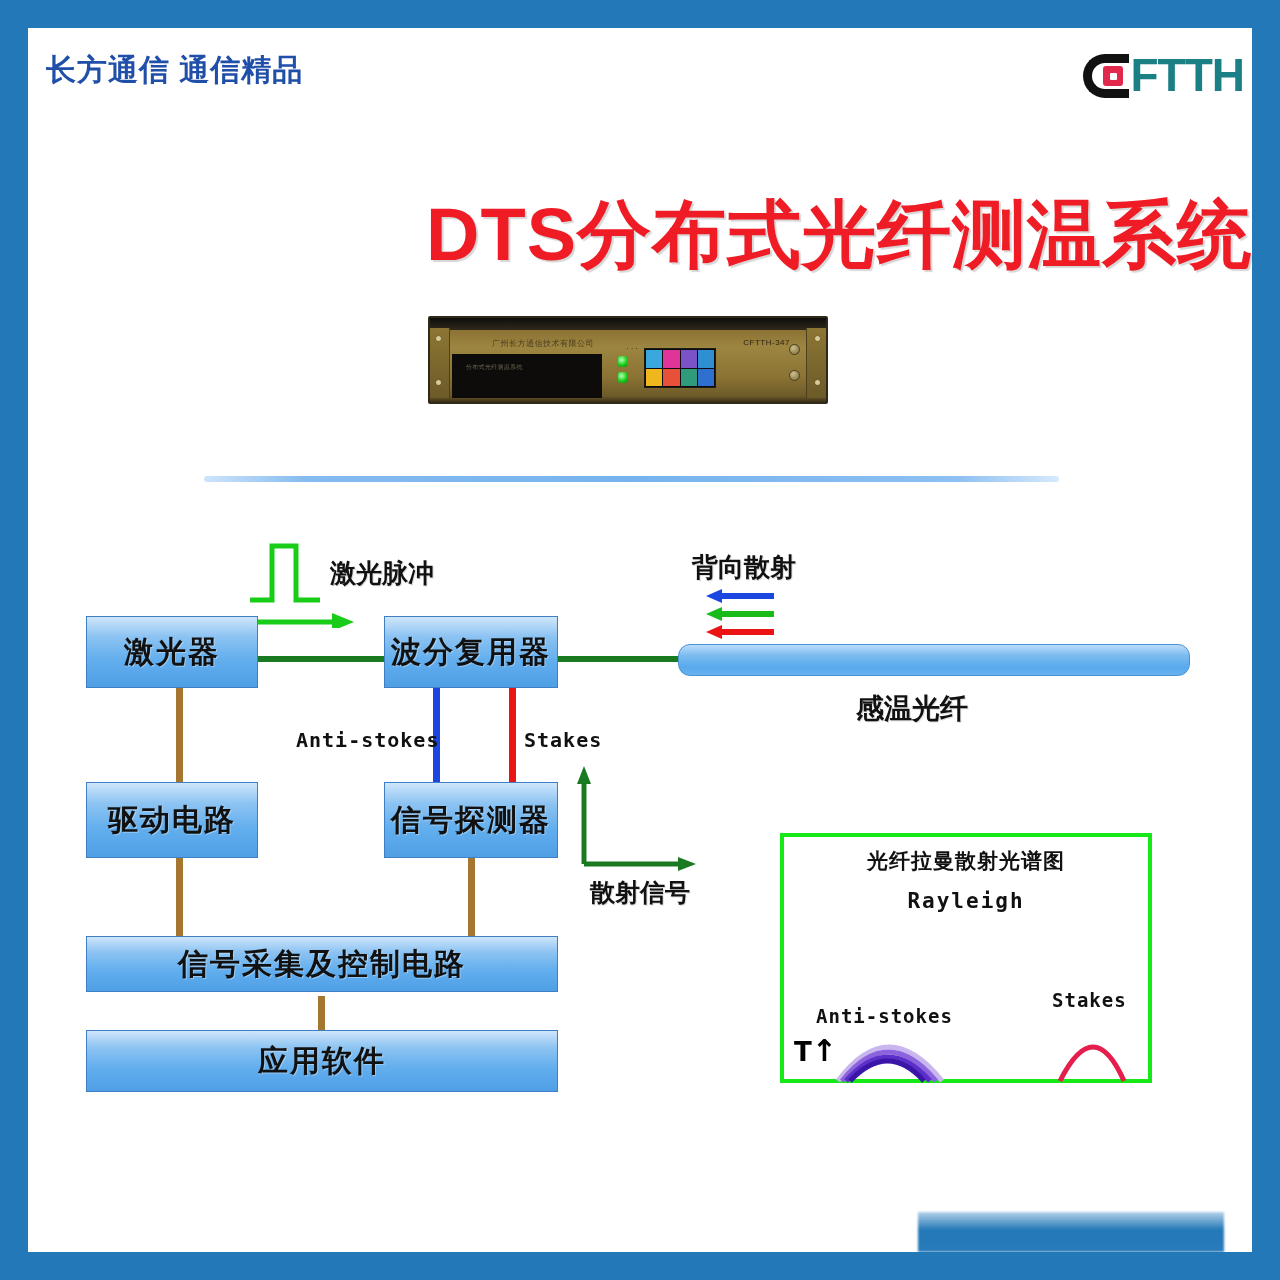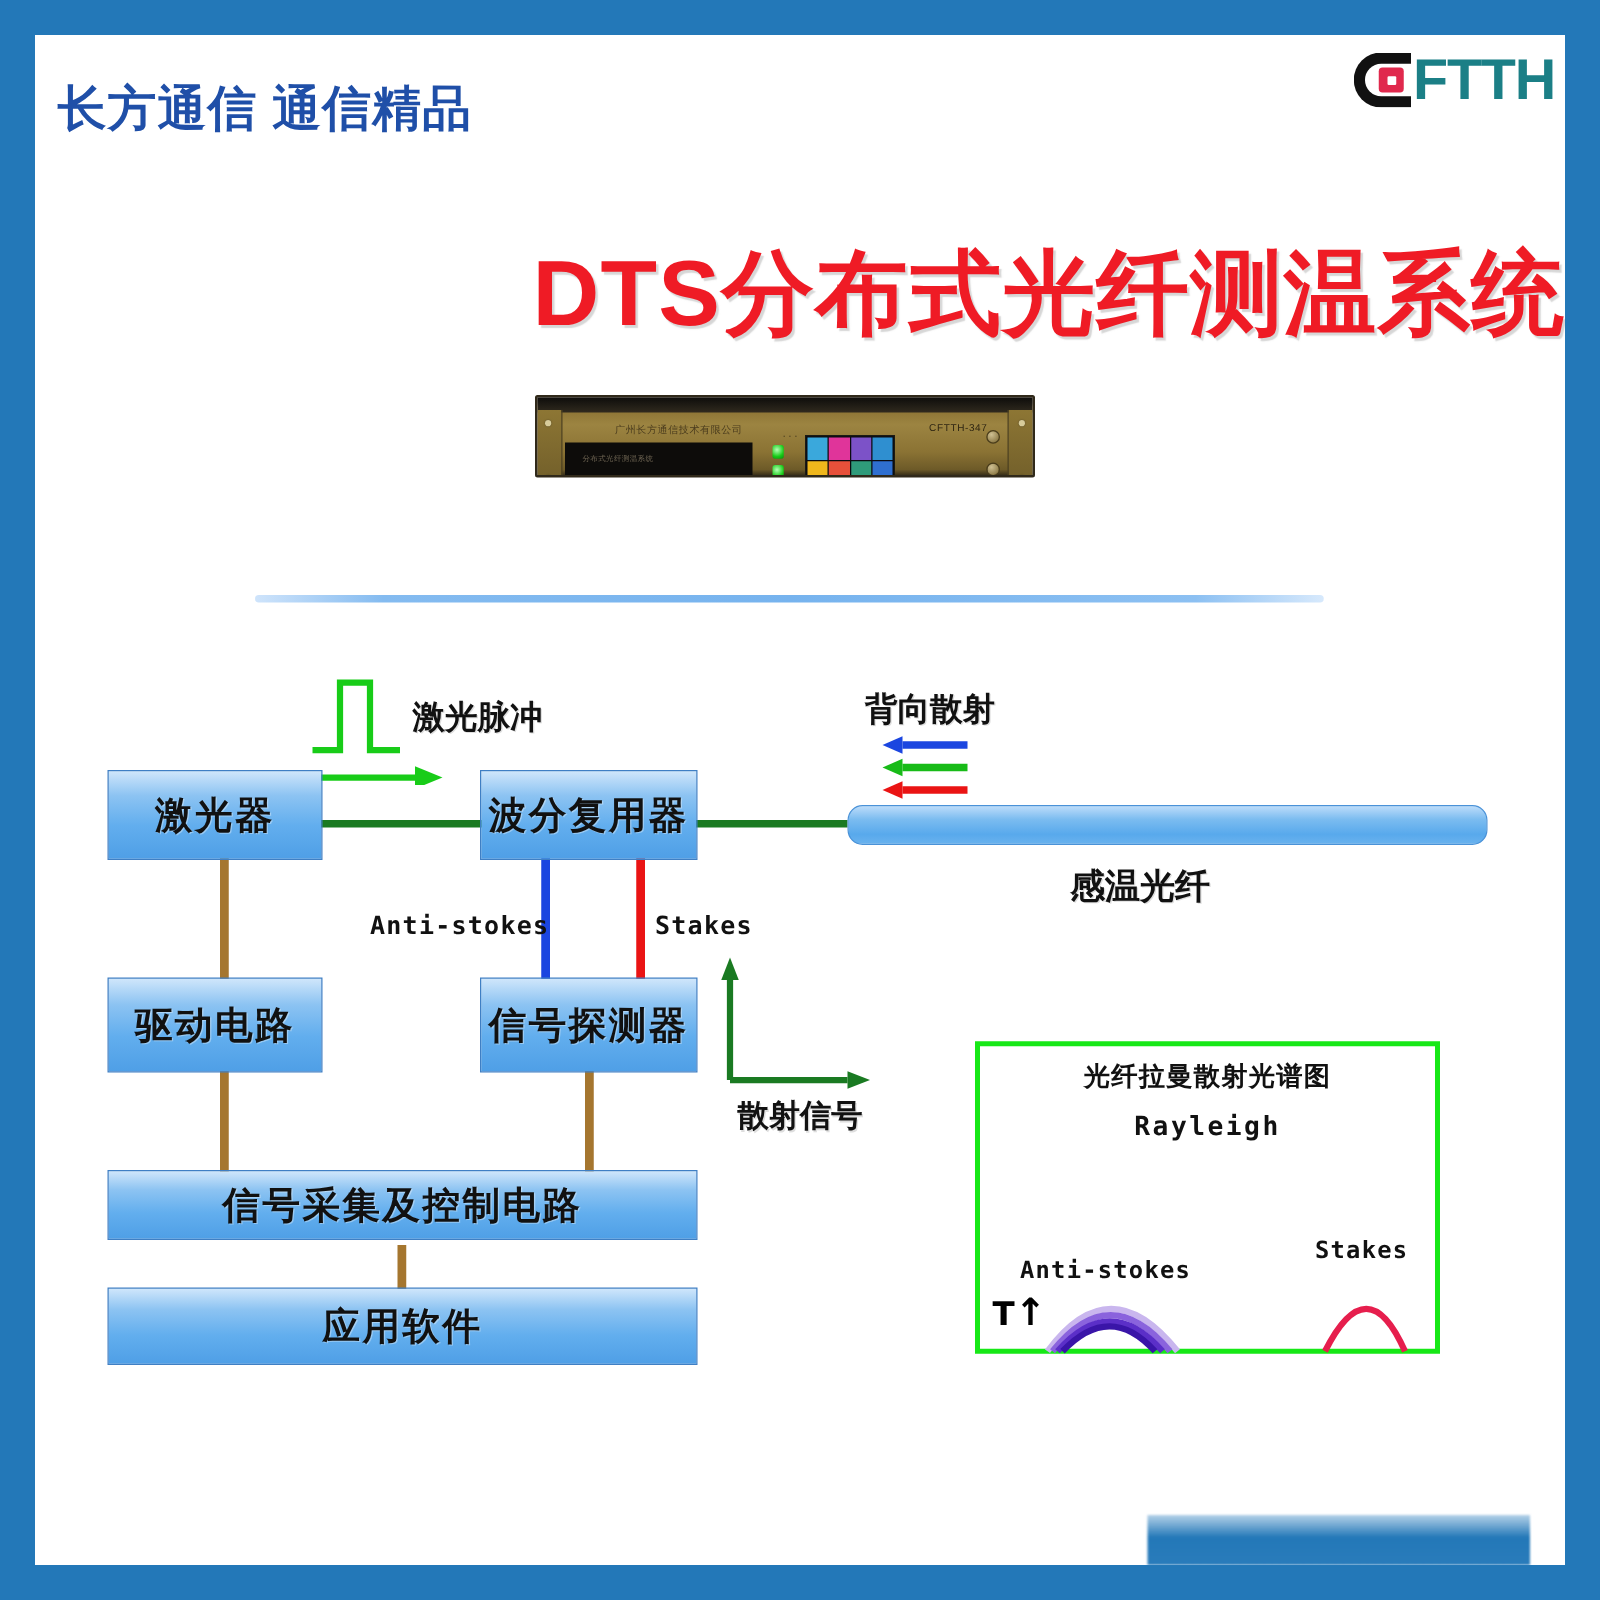--- a/index.html
+++ b/index.html
@@ -20,33 +20,32 @@
     left: 28px; top: 28px;
     width: 1224px; height: 1224px;
     background: #ffffff;
     overflow: hidden;
   }
 
   
   #brand {
     position: absolute;
     left: 18px; top: 22px;
-    font-size: 39px;
+    font-size: 30px;
     font-weight: bold;
     color: #1f4fa8;
     letter-spacing: 1px;
     white-space: nowrap;
-    margin-top: 10px;
   }
   #logo {
     position: absolute;
     right: 8px; top: 14px;
     height: 56px;
     display: flex;
-    align-items: flex-start;
+    align-items: flex-end;
   }
   #logo .c-mark {
     position: relative;
     width: 46px; height: 44px;
     margin-right: 1px;
   }
   #logo .c-outer {
     position: absolute; left: 0; top: 0;
     width: 46px; height: 44px;
     border: 9px solid #111111;
@@ -85,21 +84,21 @@
     font-weight: bold;
     color: #ef1b25;
     letter-spacing: 1px;
     text-shadow: 2px 2px 1px rgba(180,180,180,0.55);
   }
 
   
   #device {
     position: absolute;
     left: 400px; top: 288px;
-    width: 400px; height: 66px;
+    width: 400px; height: 88px;
     background: linear-gradient(180deg,#201d16 0%, #2a251a 7%, #8a7132 12%, #9c8441 35%, #8b7334 70%, #6d5a28 93%, #3a3019 100%);
     border: 2px solid #30291a;
     border-radius: 2px;
     overflow: hidden;
   }
   #device .top-strip {
     position: absolute; left:0; top:0; width:100%; height:12px;
     background: linear-gradient(180deg,#0e0d0b,#302a1e);
   }
   #device .ear-l, #device .ear-r {

